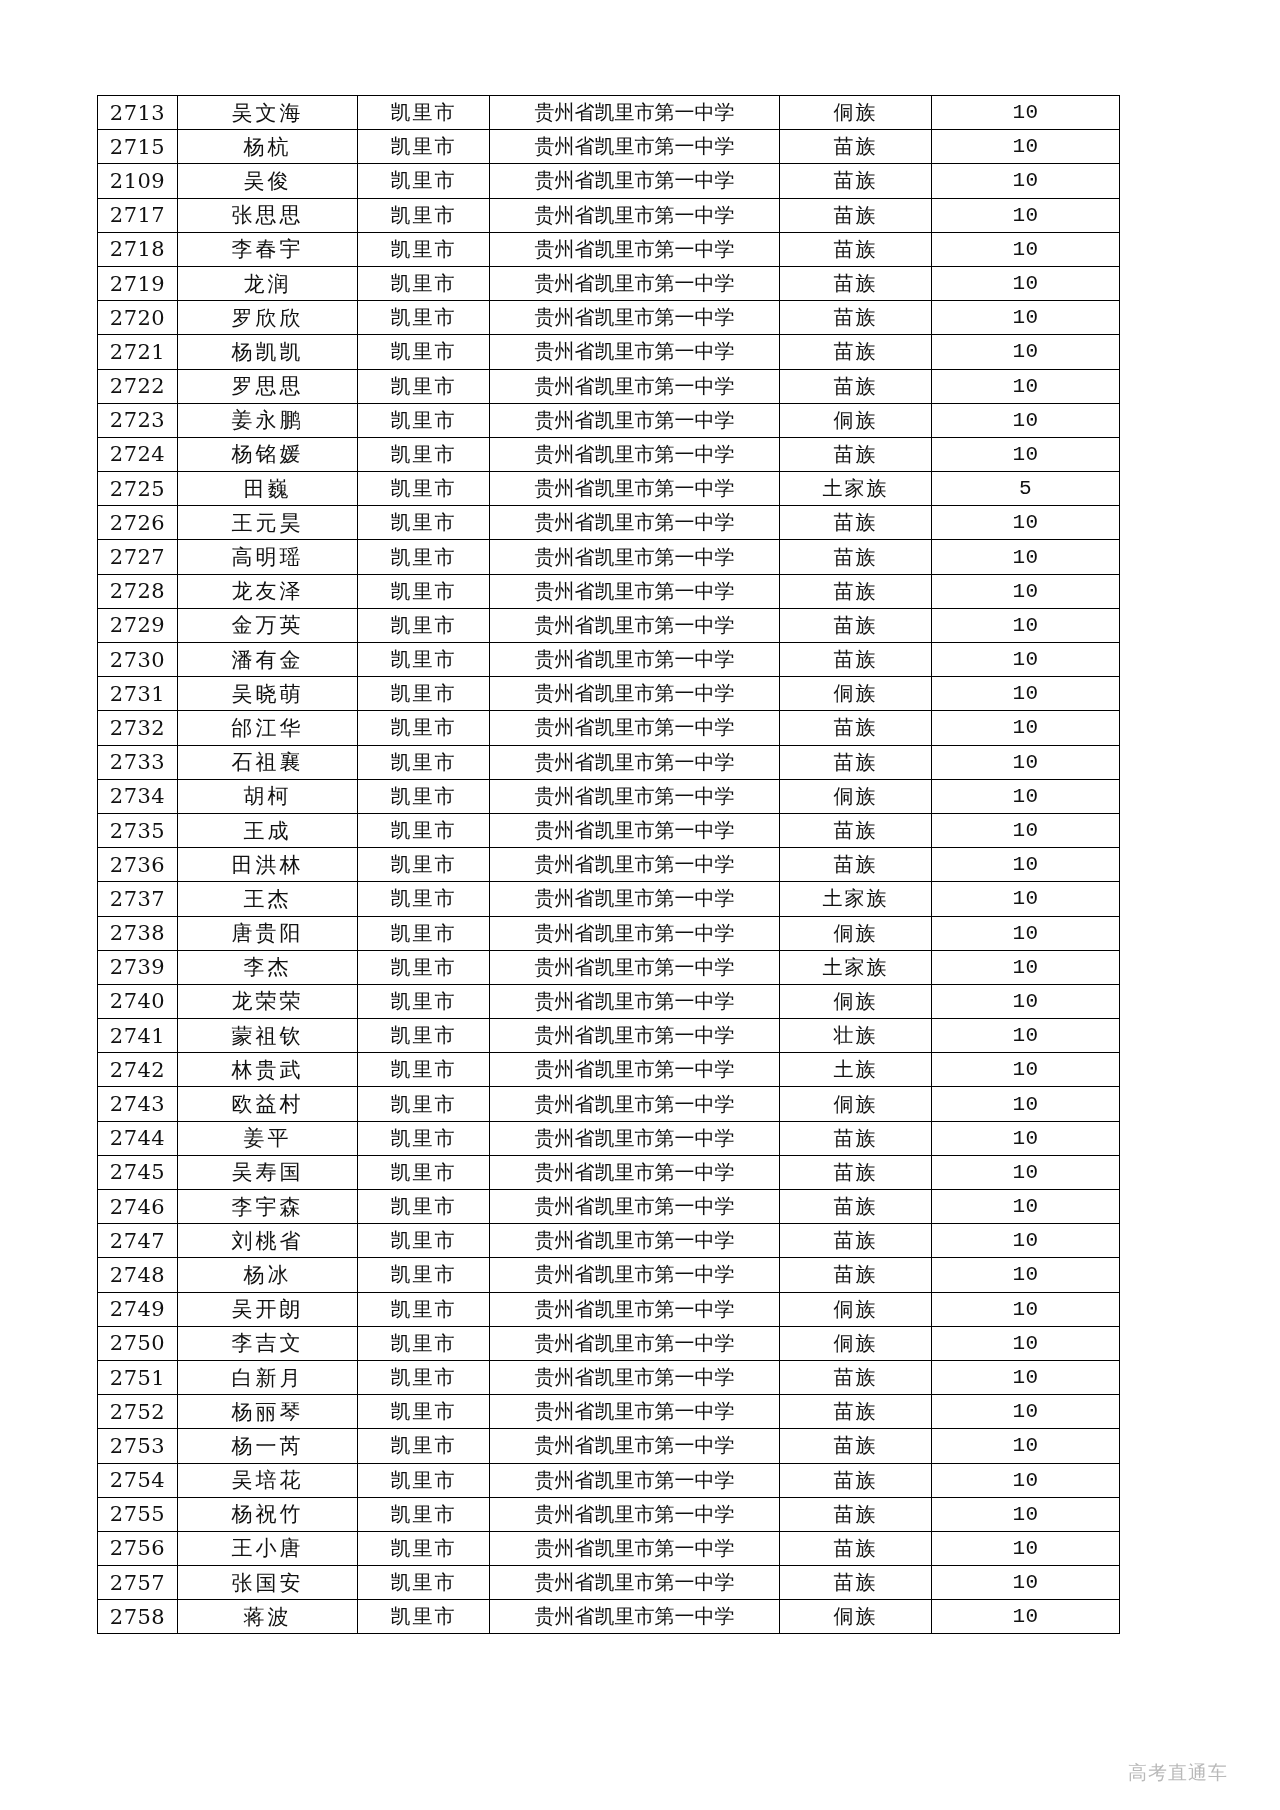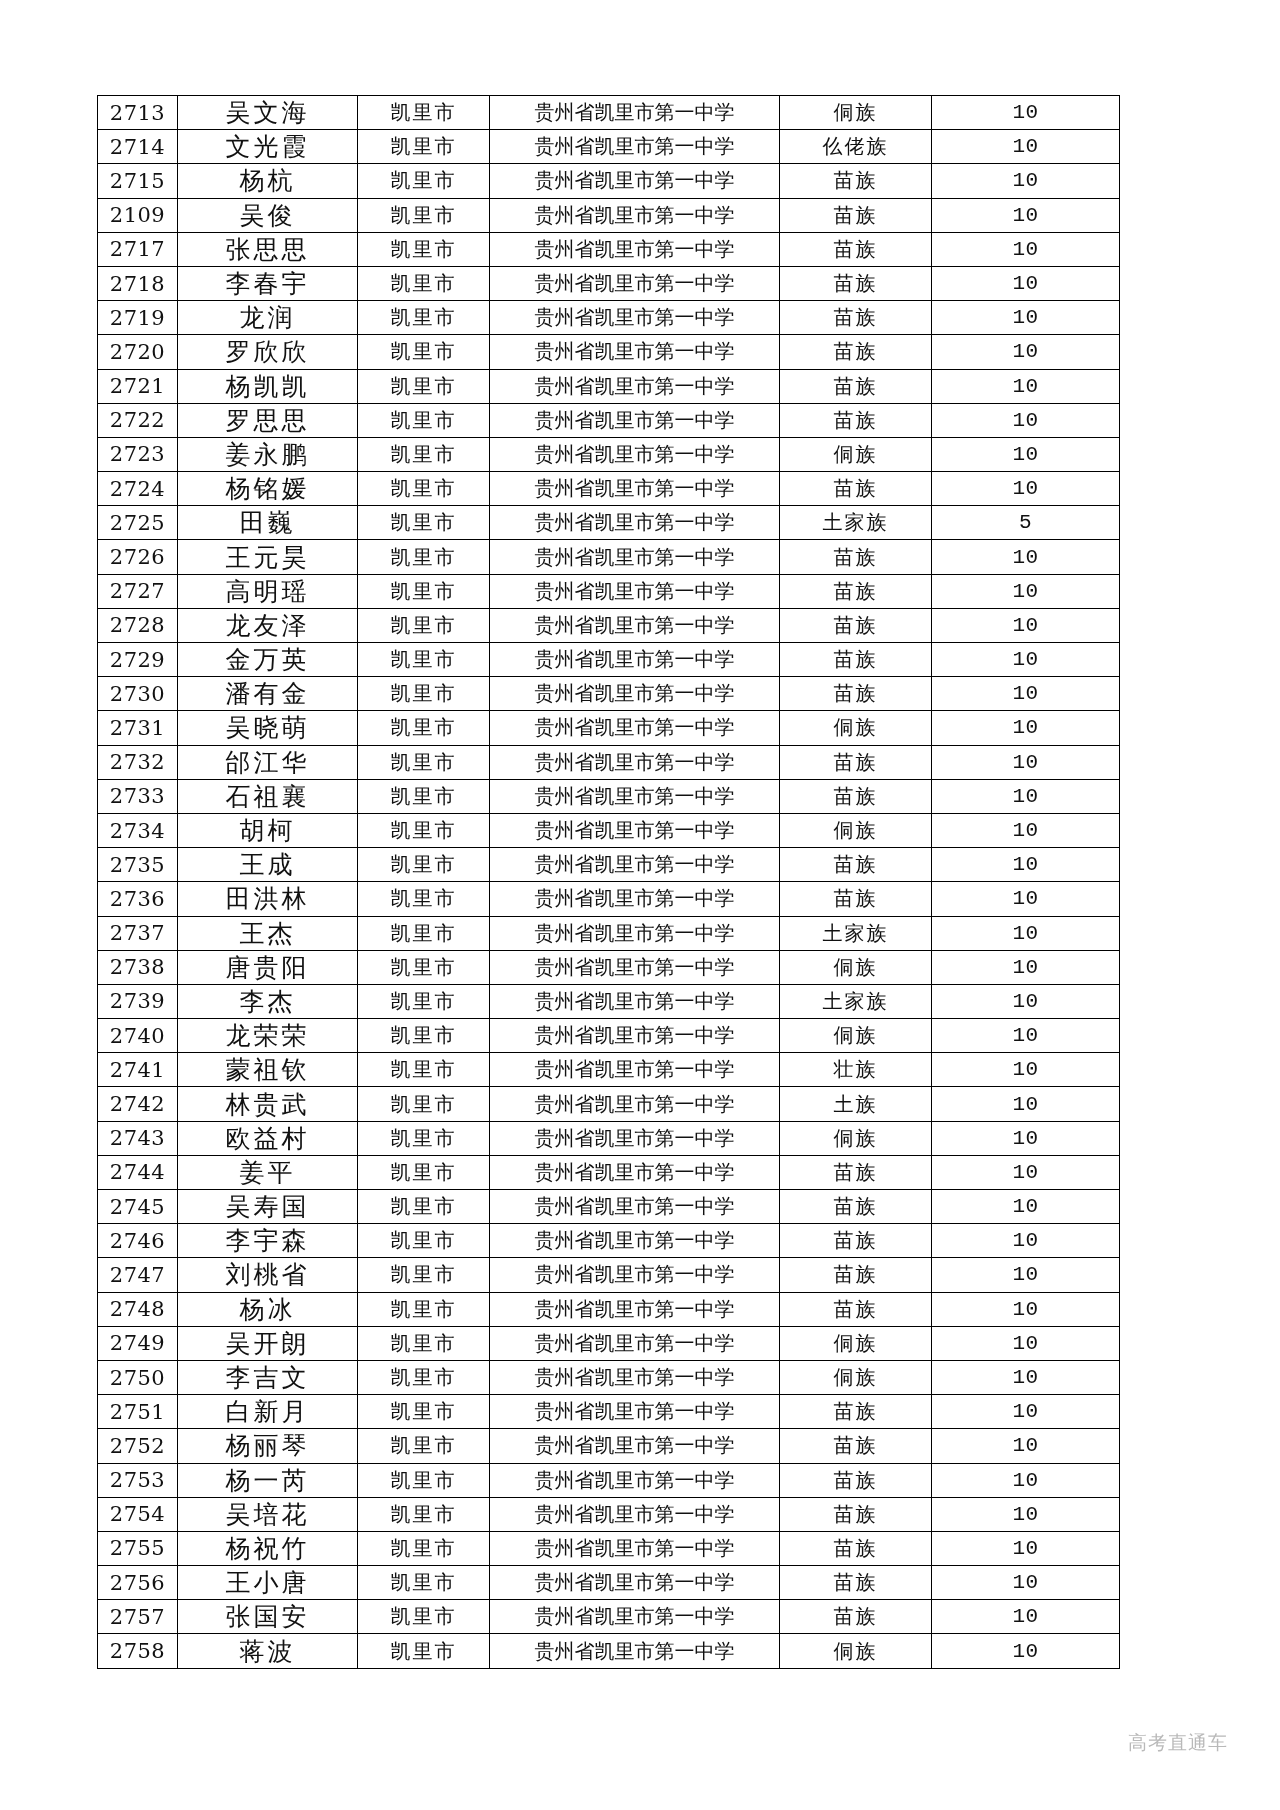--- a/index.html
+++ b/index.html
@@ -58,21 +58,21 @@
   col.c-eth    { width: 152px; }
   col.c-score  { width: 188px; }
 
   .cell-id {
     font-family: "DejaVu Serif", "Liberation Serif", serif;
     font-size: 21px;
     letter-spacing: 0.5px;
   }
   .cell-name {
     font-family: Liberation Sans, sans-serif;
-    font-size: 25px;
+    font-size: 21px;
     letter-spacing: 3px;
   }
   .cell-city {
     font-family: "DejaVu Sans", "Liberation Sans", sans-serif;
     font-size: 20px;
     letter-spacing: 2px;
   }
   .cell-school {
     font-family: Liberation Serif, serif;
     font-size: 20px;
@@ -85,21 +85,21 @@
   }
   .cell-score {
     font-family: Liberation Mono, monospace;
     font-size: 21px;
     letter-spacing: 0.5px;
   }
 
   .watermark {
     position: absolute;
     right: 52px;
-    bottom: 54px;
+    bottom: 24px;
     font-family: "DejaVu Sans", "Liberation Sans", sans-serif;
     font-size: 19px;
     letter-spacing: 1px;
     color: #b9b9b9;
     user-select: none;
   }
 </style>
 </head>
 <body>
 
@@ -118,28 +118,20 @@
       <tbody>
           <tr>
             <td class="cell-id">2713</td>
             <td class="cell-name">吴文海</td>
             <td class="cell-city">凯里市</td>
             <td class="cell-school">贵州省凯里市第一中学</td>
             <td class="cell-eth">侗族</td>
             <td class="cell-score">10</td>
           </tr>
           <tr>
-            <td class="cell-id">2714</td>
-            <td class="cell-name">文光霞</td>
-            <td class="cell-city">凯里市</td>
-            <td class="cell-school">贵州省凯里市第一中学</td>
-            <td class="cell-eth">仫佬族</td>
-            <td class="cell-score">10</td>
-          </tr>
-          <tr>
             <td class="cell-id">2715</td>
             <td class="cell-name">杨杭</td>
             <td class="cell-city">凯里市</td>
             <td class="cell-school">贵州省凯里市第一中学</td>
             <td class="cell-eth">苗族</td>
             <td class="cell-score">10</td>
           </tr>
           <tr>
             <td class="cell-id">2109</td>
             <td class="cell-name">吴俊</td>

